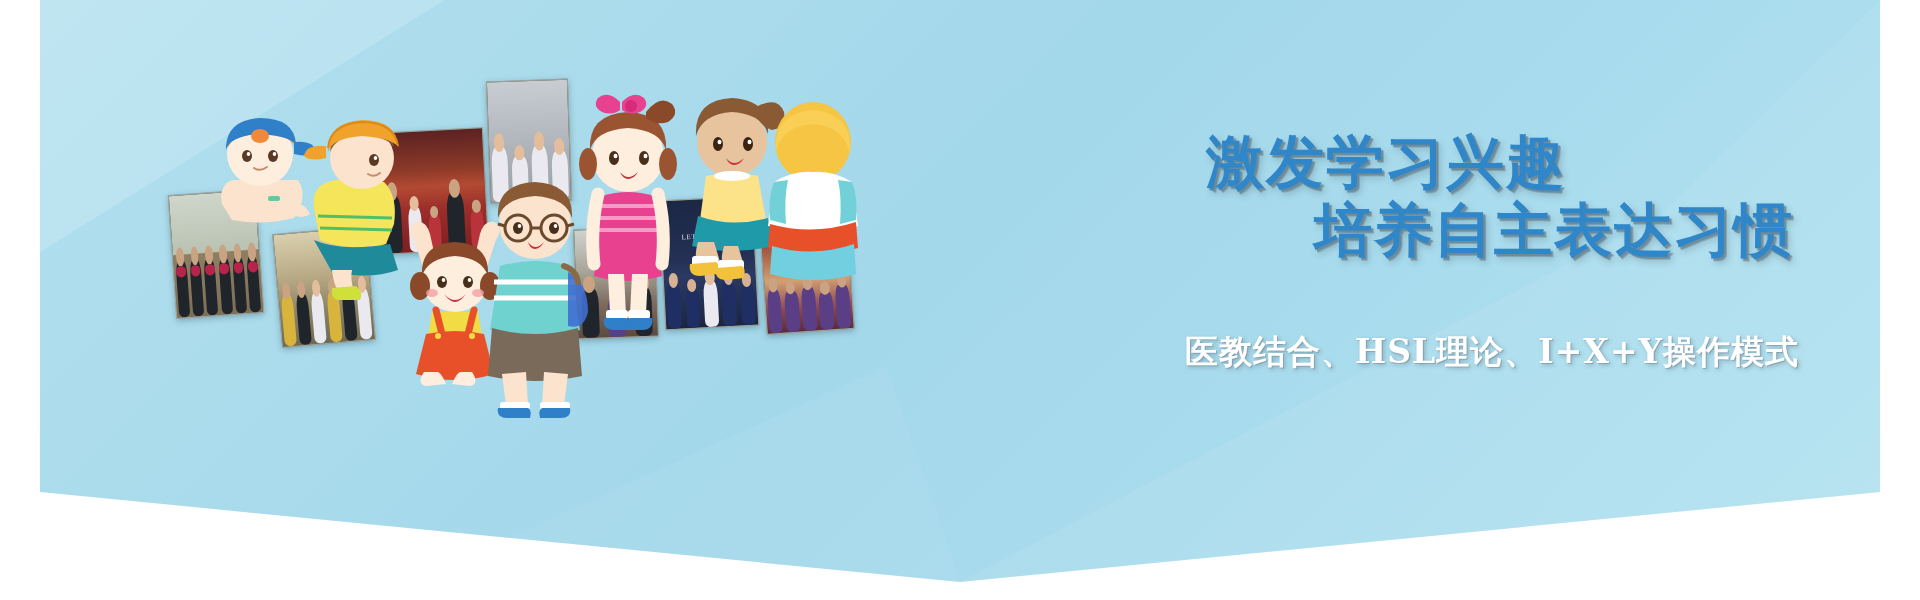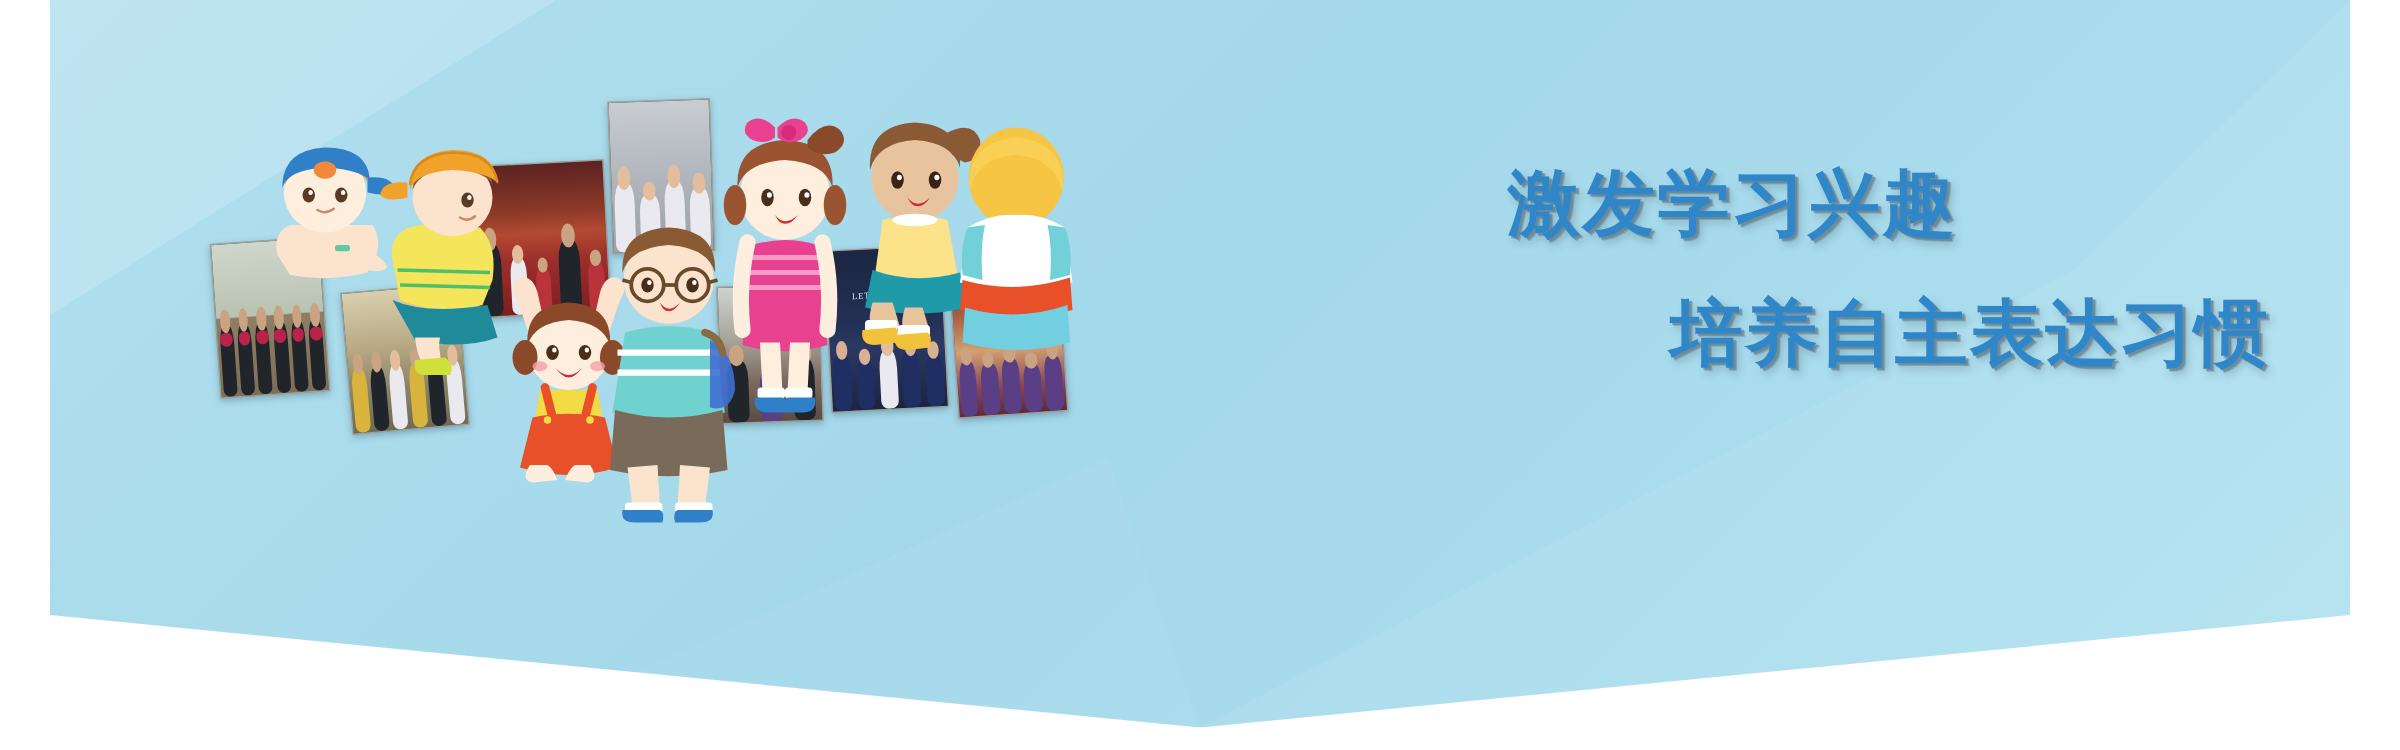--- a/index.html
+++ b/index.html
@@ -74,21 +74,21 @@
     line-height: 1.18;
     letter-spacing: 2px;
     color: #2f86c8;
     text-shadow:
        2px 2px 0 rgba(96,118,132,0.55),
        3px 3px 0 rgba(96,118,132,0.40),
        4px 5px 7px rgba(70,95,110,0.32);
     white-space: nowrap;
   }
   .headline.line-1 { text-align: left; padding-left: 10px; }
-  .headline.line-2 { text-align: right; padding-left: 96px; margin-top: 36px; }
+  .headline.line-2 { text-align: center; padding-left: 96px; }
 
   .tagline {
     position: absolute;
     left: 1185px;
     top: 330px;
     font-family: "DejaVu Serif", "Liberation Serif", serif;
     font-weight: bold;
     font-size: 33px;
     letter-spacing: 1px;
     color: #ffffff;
@@ -409,14 +409,15 @@
       </svg>
     </div>
 
   </div>
 
   <div class="headline-block">
     <div class="headline line-1">激发学习兴趣</div>
     <div class="headline line-2">培养自主表达习惯</div>
   </div>
 
+  <div class="tagline">医教结合、HSL理论、I+X+Y操作模式</div>
 
 </div>
 
 </body></html>

